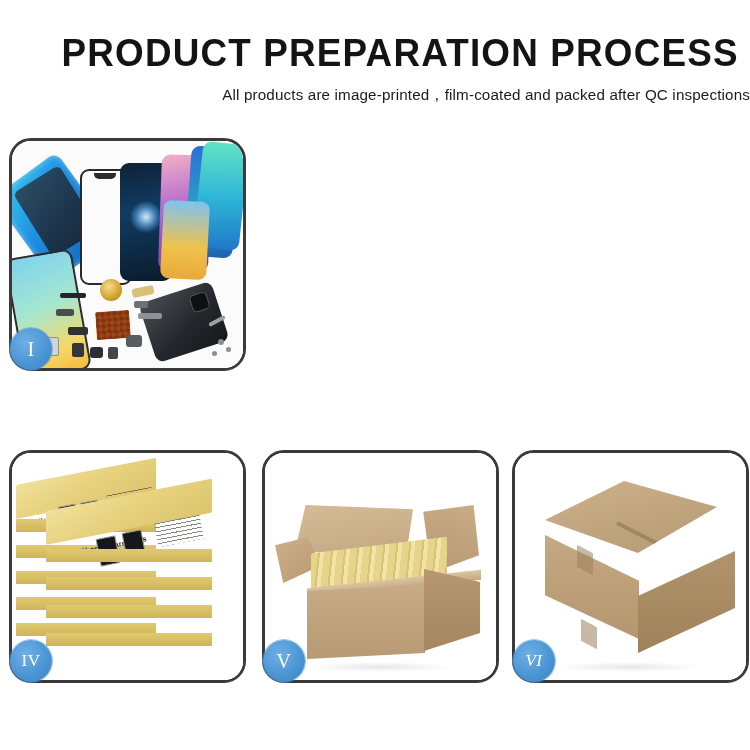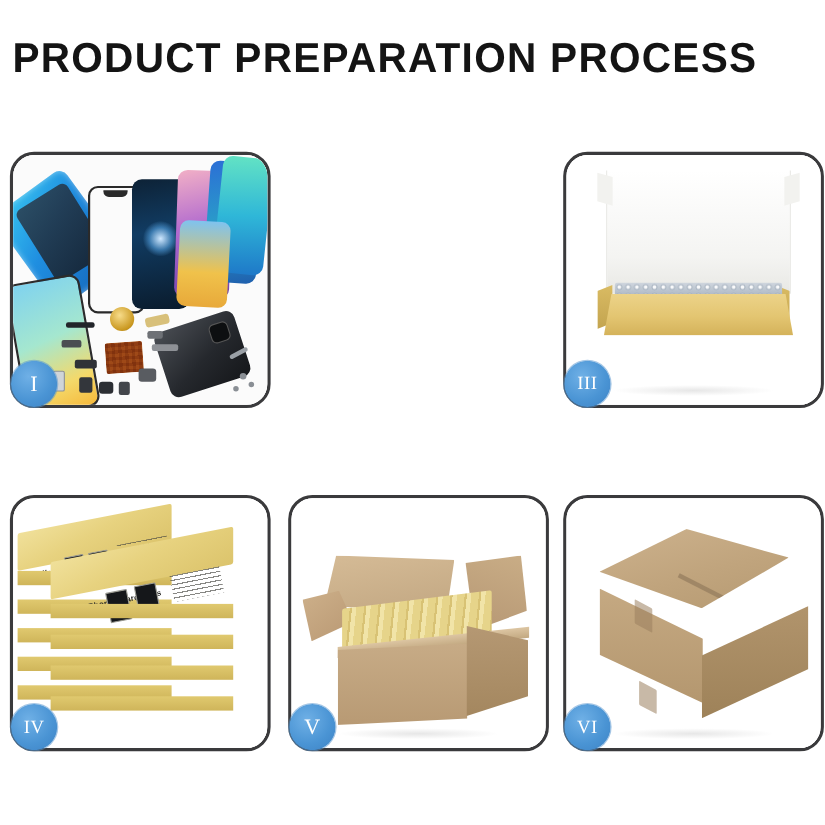--- a/index.html
+++ b/index.html
@@ -5,21 +5,21 @@
   html,body{margin:0;padding:0;}
   body{
     width:750px;height:750px;
     background:#ffffff;
     font-family:"Liberation Sans", sans-serif;
     overflow:hidden;
   }
   .page{position:relative;width:750px;height:750px;}
 
   
-  .header{position:absolute;left:0;top:0;width:750px;text-align:left;}
+  .header{position:absolute;left:0;top:0;width:750px;text-align:right;}
   .title{
     font-family:"Liberation Sans", sans-serif;
     font-weight:bold;
     font-size:38px;
     letter-spacing:1.2px;
     color:#141414;
     margin-top:34px;
     line-height:1;
     transform:scaleX(0.97);
     white-space:nowrap;
@@ -48,21 +48,21 @@
     position:absolute;inset:0;
     border-radius:19px;
     overflow:hidden;
     background:#fdfdfd;
   }
   .p1{left:9px;  top:6px;}
   .p2{left:262px;top:6px;}
   .p3{left:512px;top:6px;}
   .p4{left:9px;  top:318px;}
   .p5{left:262px;top:318px;}
-  .p6{left:512px;top:318px;}
+  .p6{left:512px;top:318px;font-style:italic;}
 
   
   .badge{
     position:absolute;
     left:-2px;bottom:-2px;
     width:42px;height:42px;
     border-radius:50%;
     background:radial-gradient(circle at 38% 34%, #6fb0e6 0%, #4a94d4 58%, #3d82c4 100%);
     color:#ffffff;
     font-family:"Liberation Serif", serif;
@@ -340,20 +340,21 @@
     background:radial-gradient(ellipse at center, rgba(120,120,120,.18), rgba(255,255,255,0) 70%);
   }
 </style>
 </head>
 <body>
 
 <div class="page">
 
   <div class="header">
     <div class="title">PRODUCT PREPARATION PROCESS</div>
+    <div class="subtitle">All products are image-printed，film-coated and packed after QC inspections</div>
   </div>
 
   <div class="grid">
 
     <div class="panel p1">
       <div class="inner">
         <div class="scene-parts">
           <div class="ph blue-flex"></div>
           <div class="ph white-glass"></div>
           <div class="ph dark-blue"></div>
@@ -379,35 +380,20 @@
           <div class="sp s12"></div>
           <div class="sp s13"></div>
           <div class="sp s14"></div>
           <div class="sp s15"></div>
         </div>
       </div>
       <div class="badge">I</div>
     </div>
 
 
-    <div class="panel p3">
-      <div class="inner">
-        <div class="scene-box3">
-          <div class="b3-lid"></div>
-          <div class="b3-side-l"></div>
-          <div class="b3-side-r"></div>
-          <div class="b3-inner">
-            <div class="b3-bubblefill"></div>
-          </div>
-          <div class="b3-front"></div>
-          <div class="shadow-soft"></div>
-        </div>
-      </div>
-      <div class="badge wide">III</div>
-    </div>
 
     <div class="panel p4">
       <div class="inner">
         <div class="scene-stack">
 
           <div class="sbox" style="left:4px;top:32px;width:140px;">
             <div class="top"></div>
             <div class="lbl" style="left:7px;top:26px;">Mobile Phone Spare Parts</div>
             <div class="scr" style="left:44px;top:20px;width:16px;height:22px;transform:rotate(-11deg);"></div>
             <div class="scr" style="left:66px;top:16px;width:16px;height:22px;transform:rotate(-11deg);"></div>

